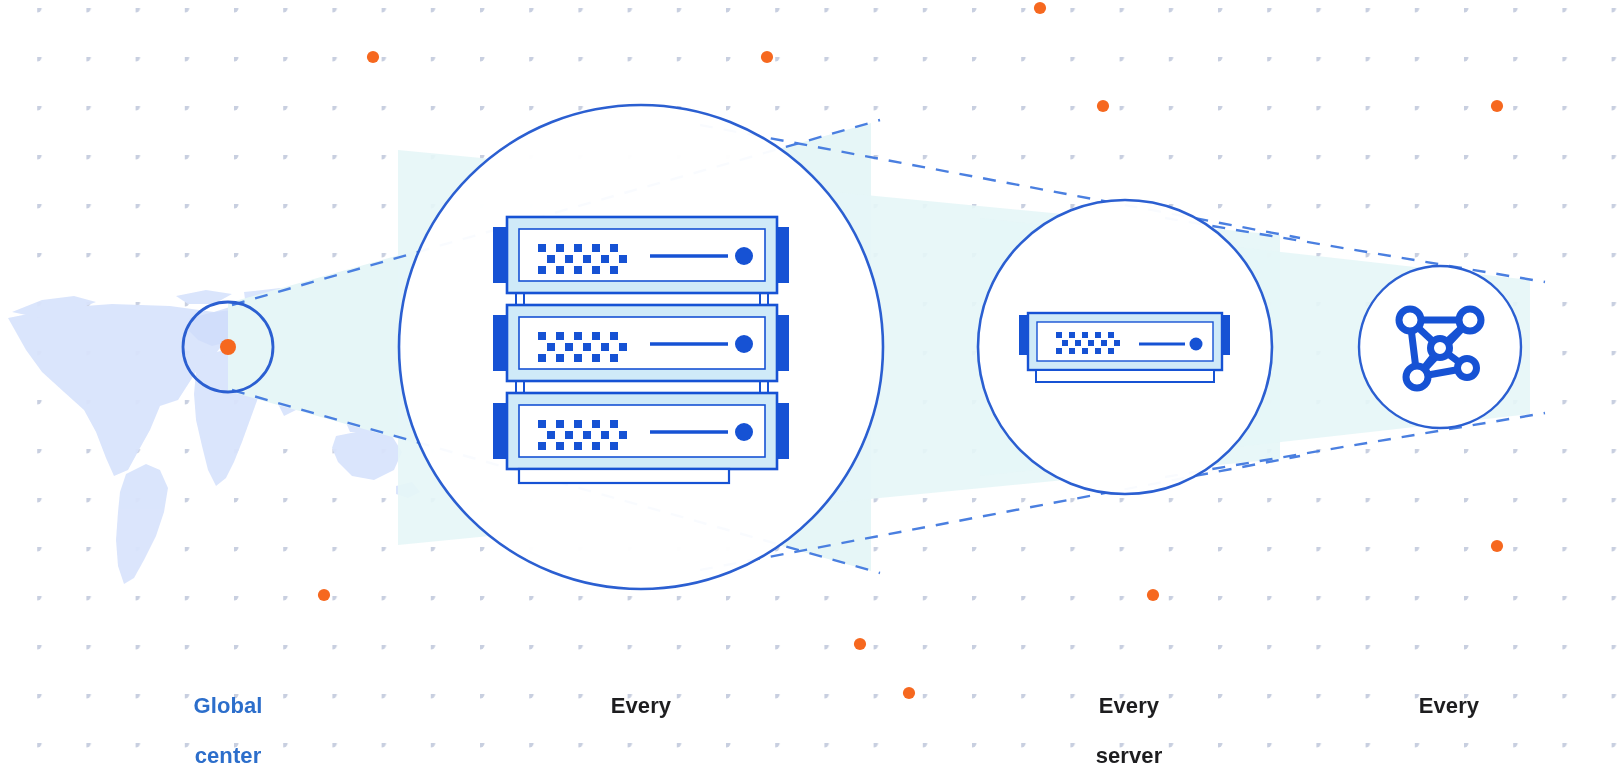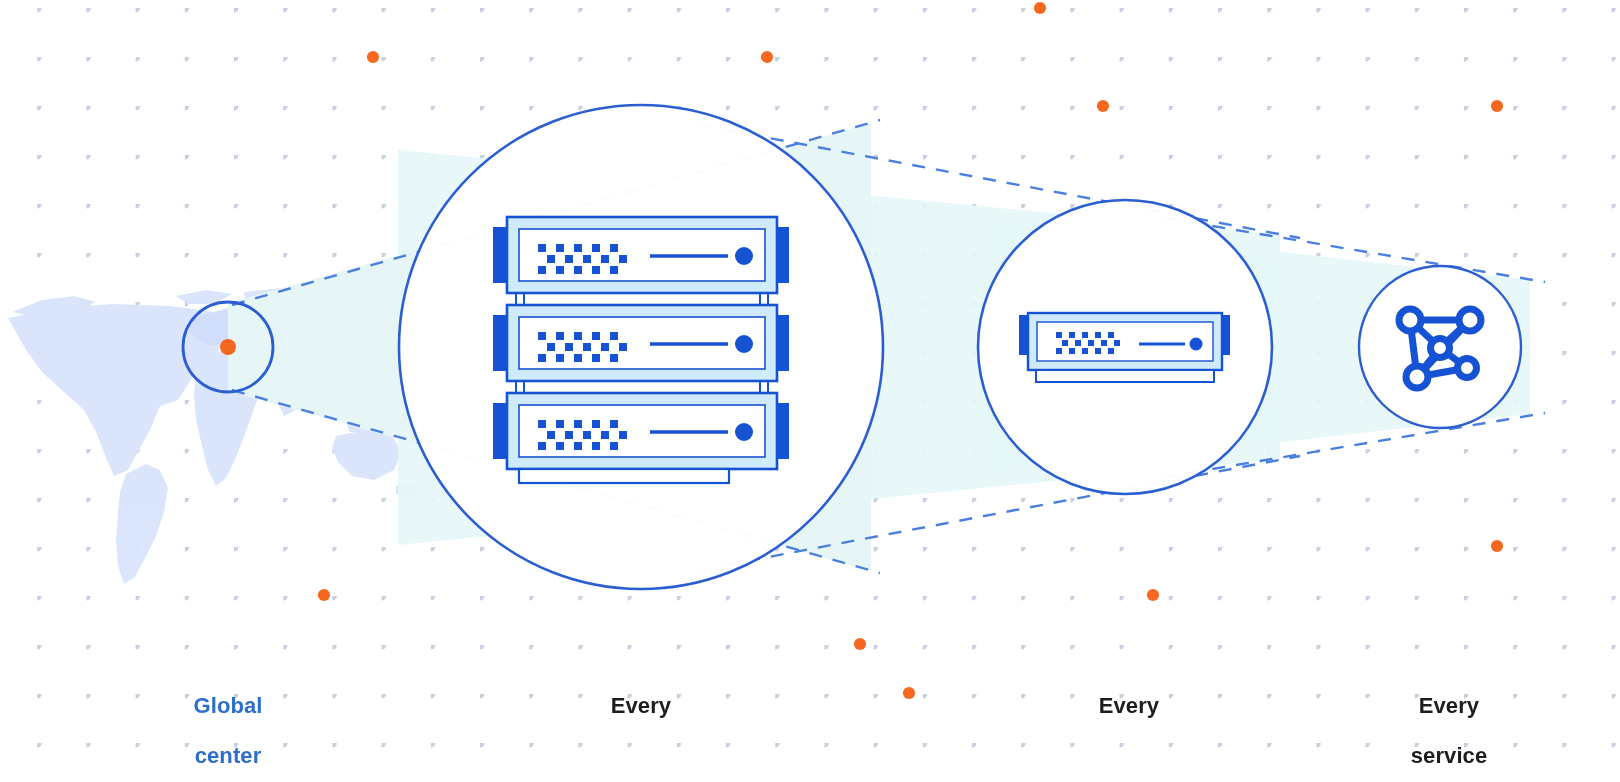--- a/index.html
+++ b/index.html
@@ -255,20 +255,20 @@
     <span>Global</span>
     <span>center</span>
   </div>
 
   <div class="label" style="left:491px;top:668px;width:300px;">
     <span>Every</span>
   </div>
 
   <div class="label" style="left:979px;top:668px;width:300px;">
     <span>Every</span>
+    <span>server</span>
   </div>
 
   <div class="label" style="left:1299px;top:668px;width:300px;">
     <span>Every</span>
-    <span>service</span>
   </div>
 
 </div>
 
 </body></html>

